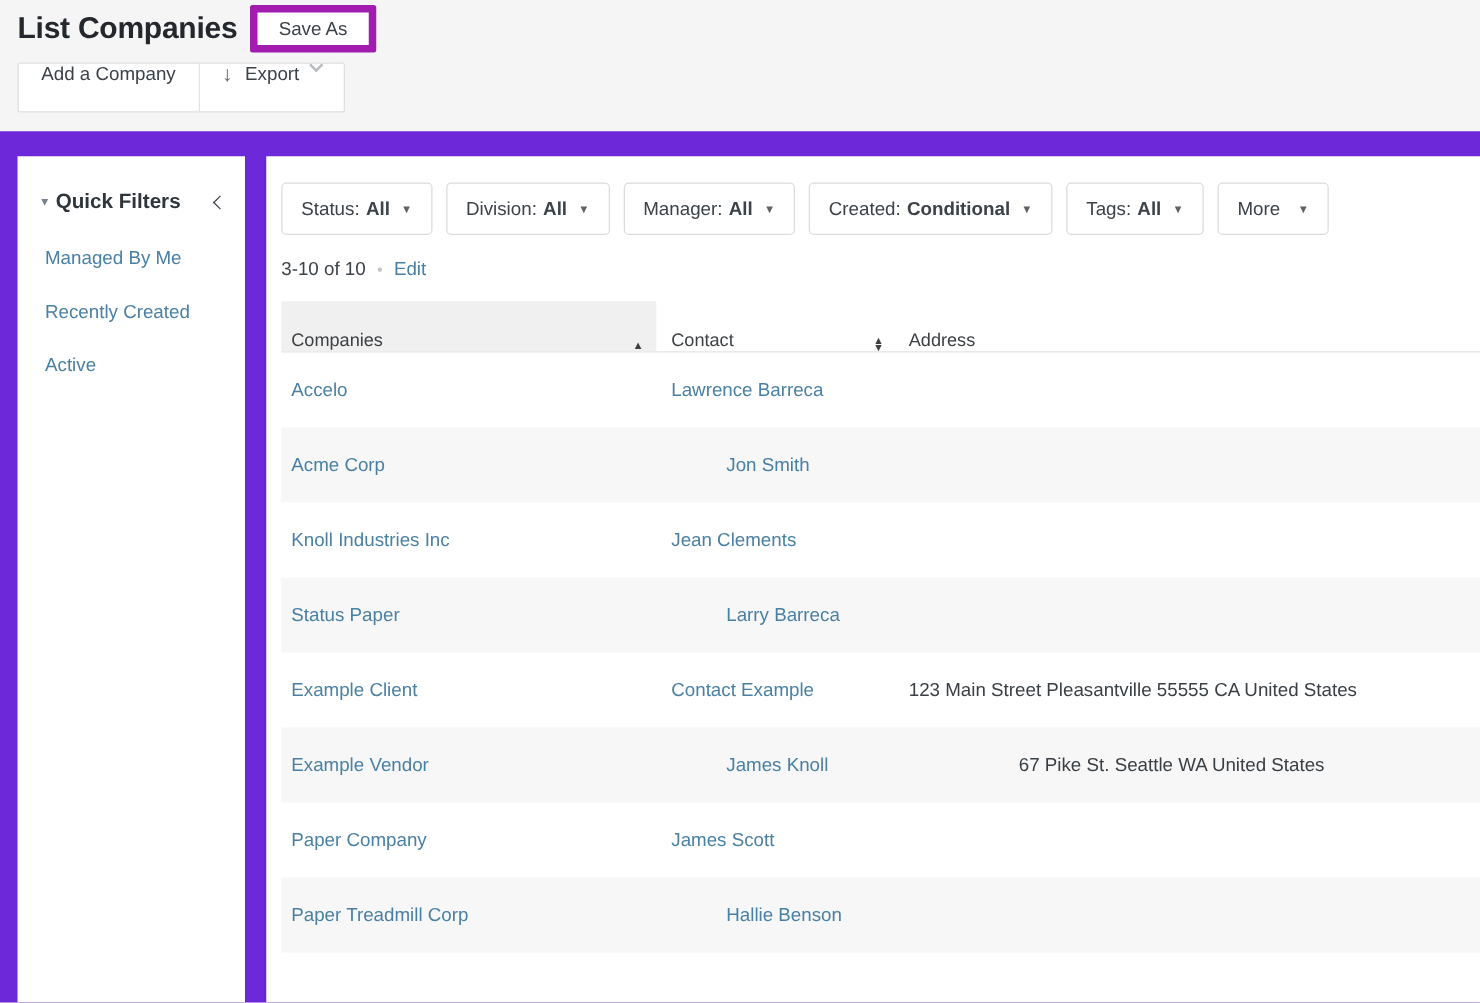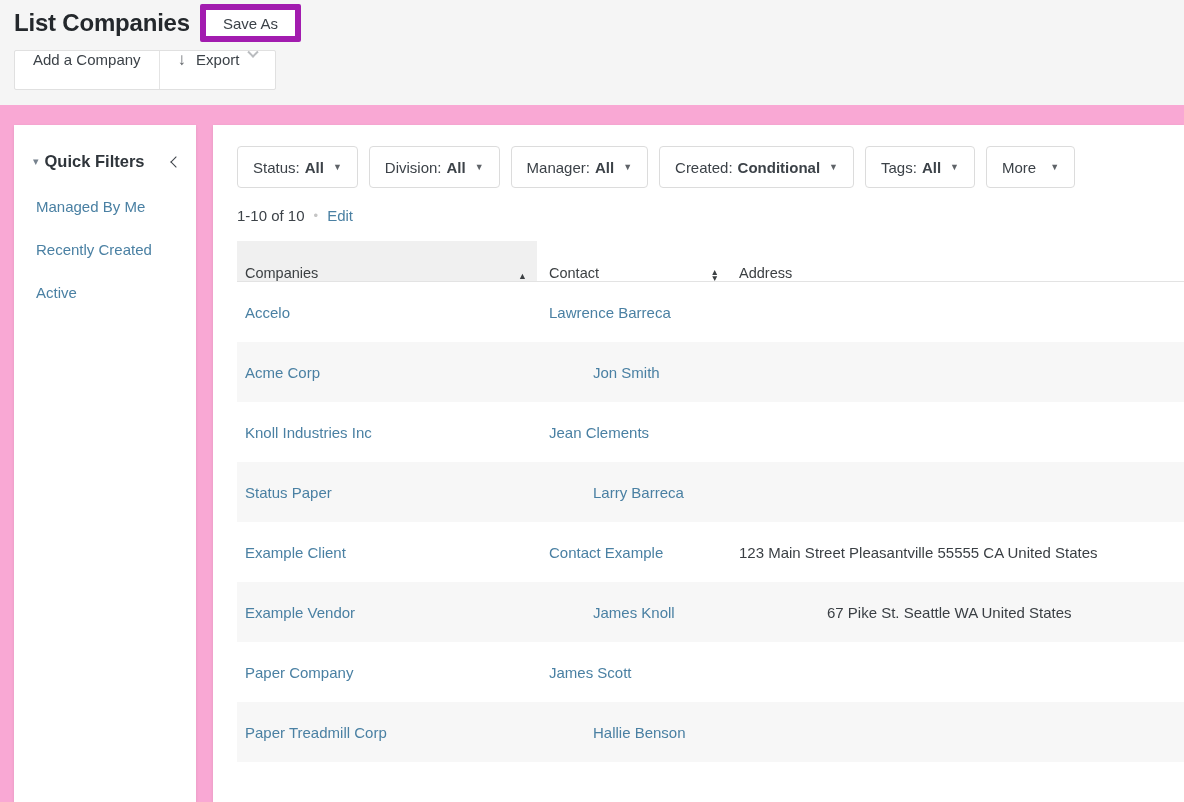--- a/index.html
+++ b/index.html
@@ -1,17 +1,17 @@
 <!DOCTYPE html>
 <html><head>
 <meta charset="utf-8">
 <style>
   * { margin:0; padding:0; box-sizing:border-box; }
   html,body { font-family:"Liberation Sans", sans-serif; }
-  .page { position:relative; width:1184px; height:802px; background:#f9a8d4; overflow:hidden; }
+  .page { position:relative; width:1184px; height:802px; background:#6d28d9; overflow:hidden; }
 
   
   .topbar { position:absolute; top:0; left:0; right:0; height:105px; background:#f5f5f5; }
   .title-row { position:absolute; top:4px; left:14px; display:flex; align-items:center; gap:10px; }
   .page-title { font-size:24px; font-weight:bold; color:#24282c; letter-spacing:-0.2px; }
   .btn-white { height:40px; background:#fff; border:6px solid #a21caf; border-radius:2px;
                display:inline-flex; align-items:center; padding:0 17px; font-size:15px;
                color:#3c4248; cursor:pointer; }
   .save-as { height:38px; }
   .actions-row { position:absolute; top:50px; left:14px; display:flex; }
@@ -26,21 +26,21 @@
                 border:1px solid #e0e0e0; border-radius:2px; height:40px; padding:0 16px; }
   .switch { position:relative; width:46px; height:26px; border:1px solid #dcdcdc; border-radius:13px;
             background:#fff; cursor:pointer; flex:none; }
   .switch .knob { position:absolute; left:-1px; top:-1px; width:26px; height:26px; border-radius:50%;
                   background:#f0f0f0; border:1px solid #c9c9c9; }
   .toggle-label { font-size:15px; color:#3c4248; }
 
   
   .panel { position:absolute; top:125px; bottom:0; background:#fff; box-shadow:0 1px 3px rgba(0,0,0,0.10); }
   .sidebar { left:14px; width:182px; }
-  .main { left:213px; right:0; padding:21px 0 0 24px; }
+  .main { left:213px; right:0; padding:21px 0 0 12px; }
 
   
   .qf-header { display:flex; align-items:center; margin:27px 16px 0 19px; }
   .qf-caret { font-size:11px; color:#76828e; margin-right:6px; }
   .qf-title { font-size:16.5px; font-weight:bold; color:#2f353b; }
   .qf-collapse { margin-left:auto; width:8px; height:8px; border-left:1.5px solid #3c4248;
                  border-bottom:1.5px solid #3c4248; transform:rotate(45deg); cursor:pointer; }
   .qf-list { margin-top:14px; }
   .qf-item { padding:13px 10px 13px 22px; font-size:15px; color:#4a80a3; cursor:pointer; }
 
@@ -147,21 +147,21 @@
     <span class="caret">▼</span>
   </div>
         <div class="chip">
     <span class="lbl">More</span>
 
     <span class="caret">▼</span>
   </div>
       </div>
 
     <div class="results-bar">
-      <span>1-10 of 10</span>
+      <span>3-10 of 10</span>
       <span class="dot-sep">•</span>
       <span class="link">Edit</span>
     </div>
 
     <div class="table">
       <div class="thead">
         <div class="th th-companies">
           <span>Companies</span>
           <span class="sort-asc">▲</span>
         </div>

